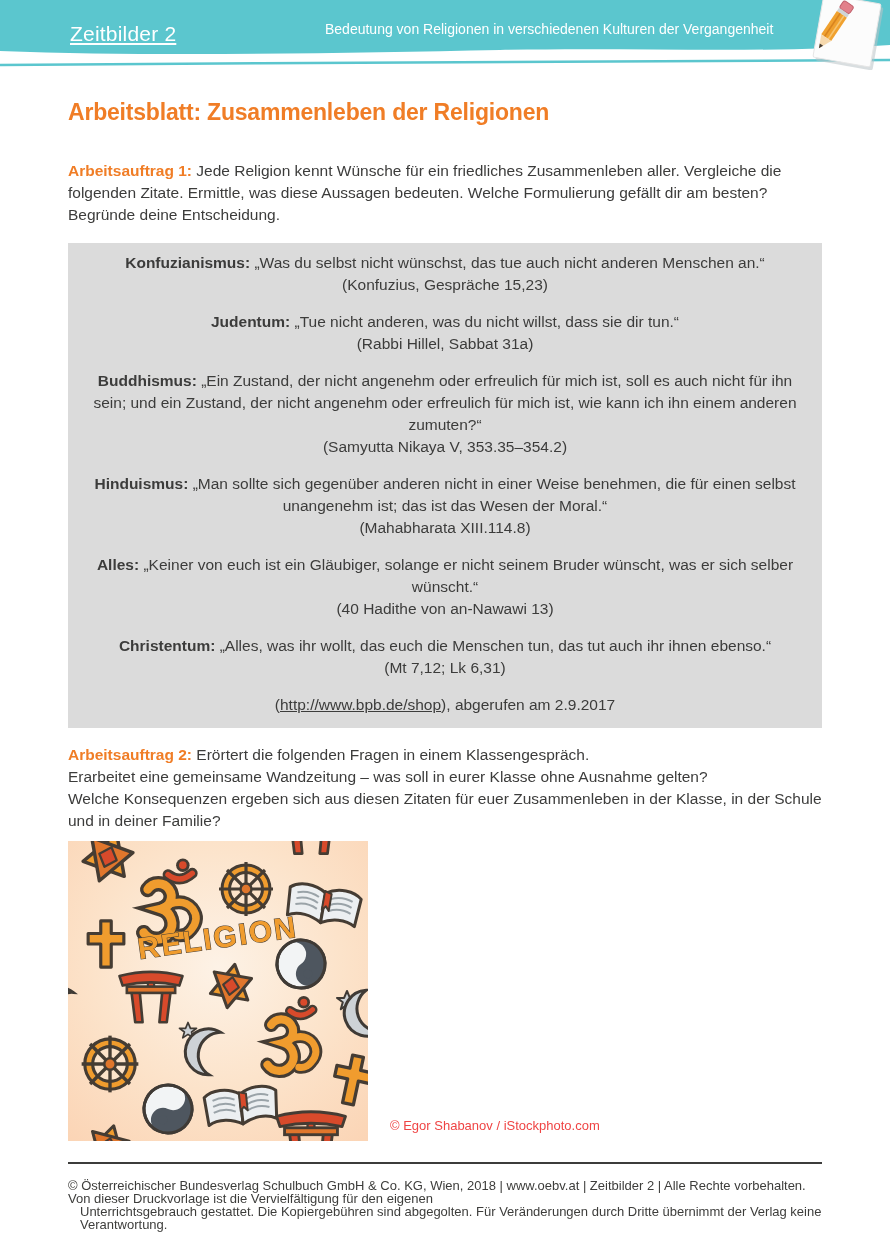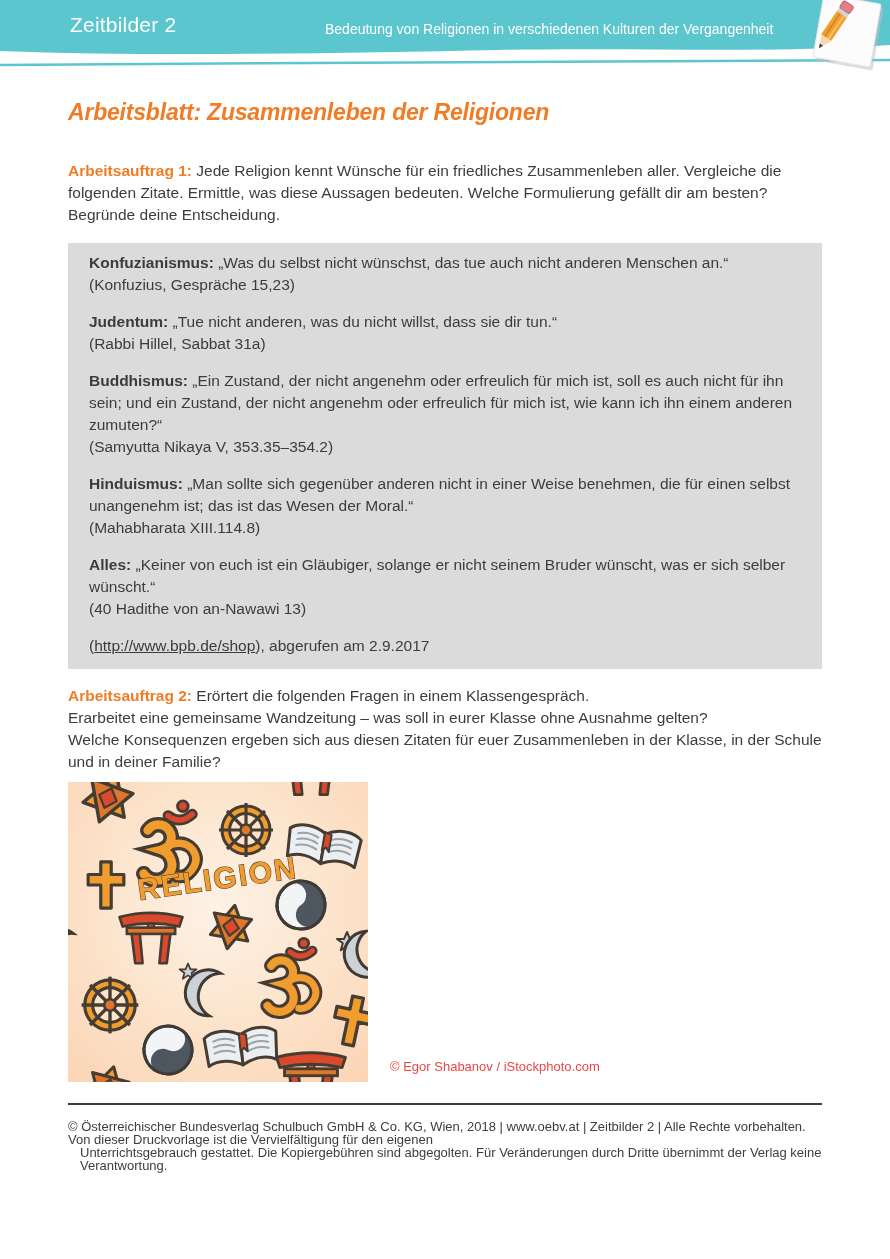--- a/index.html
+++ b/index.html
@@ -6,43 +6,43 @@
   html,body { margin:0; padding:0; }
   body {
     width:890px; height:1259px; position:relative; overflow:hidden;
     background:#ffffff; color:#3c3c3b;
     font-family:"Liberation Sans", sans-serif;
   }
   
   .header { position:relative; width:890px; height:70px; }
   .header svg { position:absolute; left:0; top:0; }
   .hdr-book-title {
-    position:absolute; left:70px; top:13px; color:#ffffff;
-    font-size:21px; letter-spacing:0.2px; font-weight:400;
+    position:absolute; left:70px; top:22px; color:#ffffff;
+    font-size:21px; letter-spacing:0.2px; font-weight:400;text-decoration:underline;
   }
   .hdr-subtitle {
     position:absolute; left:325px; top:21px; color:#ffffff;
     font-size:14px; font-weight:400;
   }
   
   .content { padding:0 68px; }
   .page-title {
     color:#f07d26; font-size:23px; line-height:30px; font-weight:bold;
-    letter-spacing:-0.2px; margin:27px 0 0;font-style:italic;
+    letter-spacing:-0.2px; margin:27px 0 0;
   }
   .task { font-size:15.5px; line-height:22px; }
   .task-1 { margin-top:33px; }
   .task-2 { margin-top:16px; }
   .task p { margin:0; }
   .task-label { color:#f07d26; font-weight:bold; }
   .quote-box {
     background:#dbdbdb; margin-top:17px; padding:9px 10px 12px;
     font-size:15.5px; line-height:22px;
   }
-  .quote-box .q { margin:0 11px 15px; }
+  .quote-box .q { margin:0 11px 15px;text-align:center; }
   .quote-box .q:last-child { margin-bottom:0; }
   .q-name { font-weight:bold; }
   .q-src { display:block; }
   .url { text-decoration:underline; color:inherit; }
   
   .figure-row { display:flex; align-items:flex-end; margin-top:9px; }
   .illustration { width:300px; height:300px; display:block; }
   .caption { margin-left:22px; margin-bottom:8px; font-size:13px; color:#ef4444; }
   
   .footer-rule { height:2px; background:#3c3c3b; margin-top:21px; }
@@ -100,20 +100,25 @@
     </p>
     <p class="q">
       <span class="q-name">Hinduismus:</span>
       <span>„Man sollte sich gegenüber anderen nicht in einer Weise benehmen, die für einen selbst unangenehm ist; das ist das Wesen der Moral.“</span>
       <span class="q-src">(Mahabharata XIII.114.8)</span>
     </p>
     <p class="q">
       <span class="q-name">Alles:</span>
       <span>„Keiner von euch ist ein Gläubiger, solange er nicht seinem Bruder wünscht, was er sich selber wünscht.“</span>
       <span class="q-src">(40 Hadithe von an-Nawawi 13)</span>
+    </p>
+    <p class="q">
+      <span class="q-name">Christentum:</span>
+      <span>„Alles, was ihr wollt, das euch die Menschen tun, das tut auch ihr ihnen ebenso.“</span>
+      <span class="q-src">(Mt 7,12; Lk 6,31)</span>
     </p>
     <p class="q">
       <span>(</span><a class="url">http://www.bpb.de/shop</a><span>), abgerufen am 2.9.2017</span>
     </p>
   </div>
 
   <div class="task task-2">
     <p><span class="task-label">Arbeitsauftrag 2:</span> <span>Erörtert die folgenden Fragen in einem Klassengespräch.</span></p>
     <div>Erarbeitet eine gemeinsame Wandzeitung – was soll in eurer Klasse ohne Ausnahme gelten?</div>
     <div>Welche Konsequenzen ergeben sich aus diesen Zitaten für euer Zusammenleben in der Klasse, in der Schule und in deiner Familie?</div>

